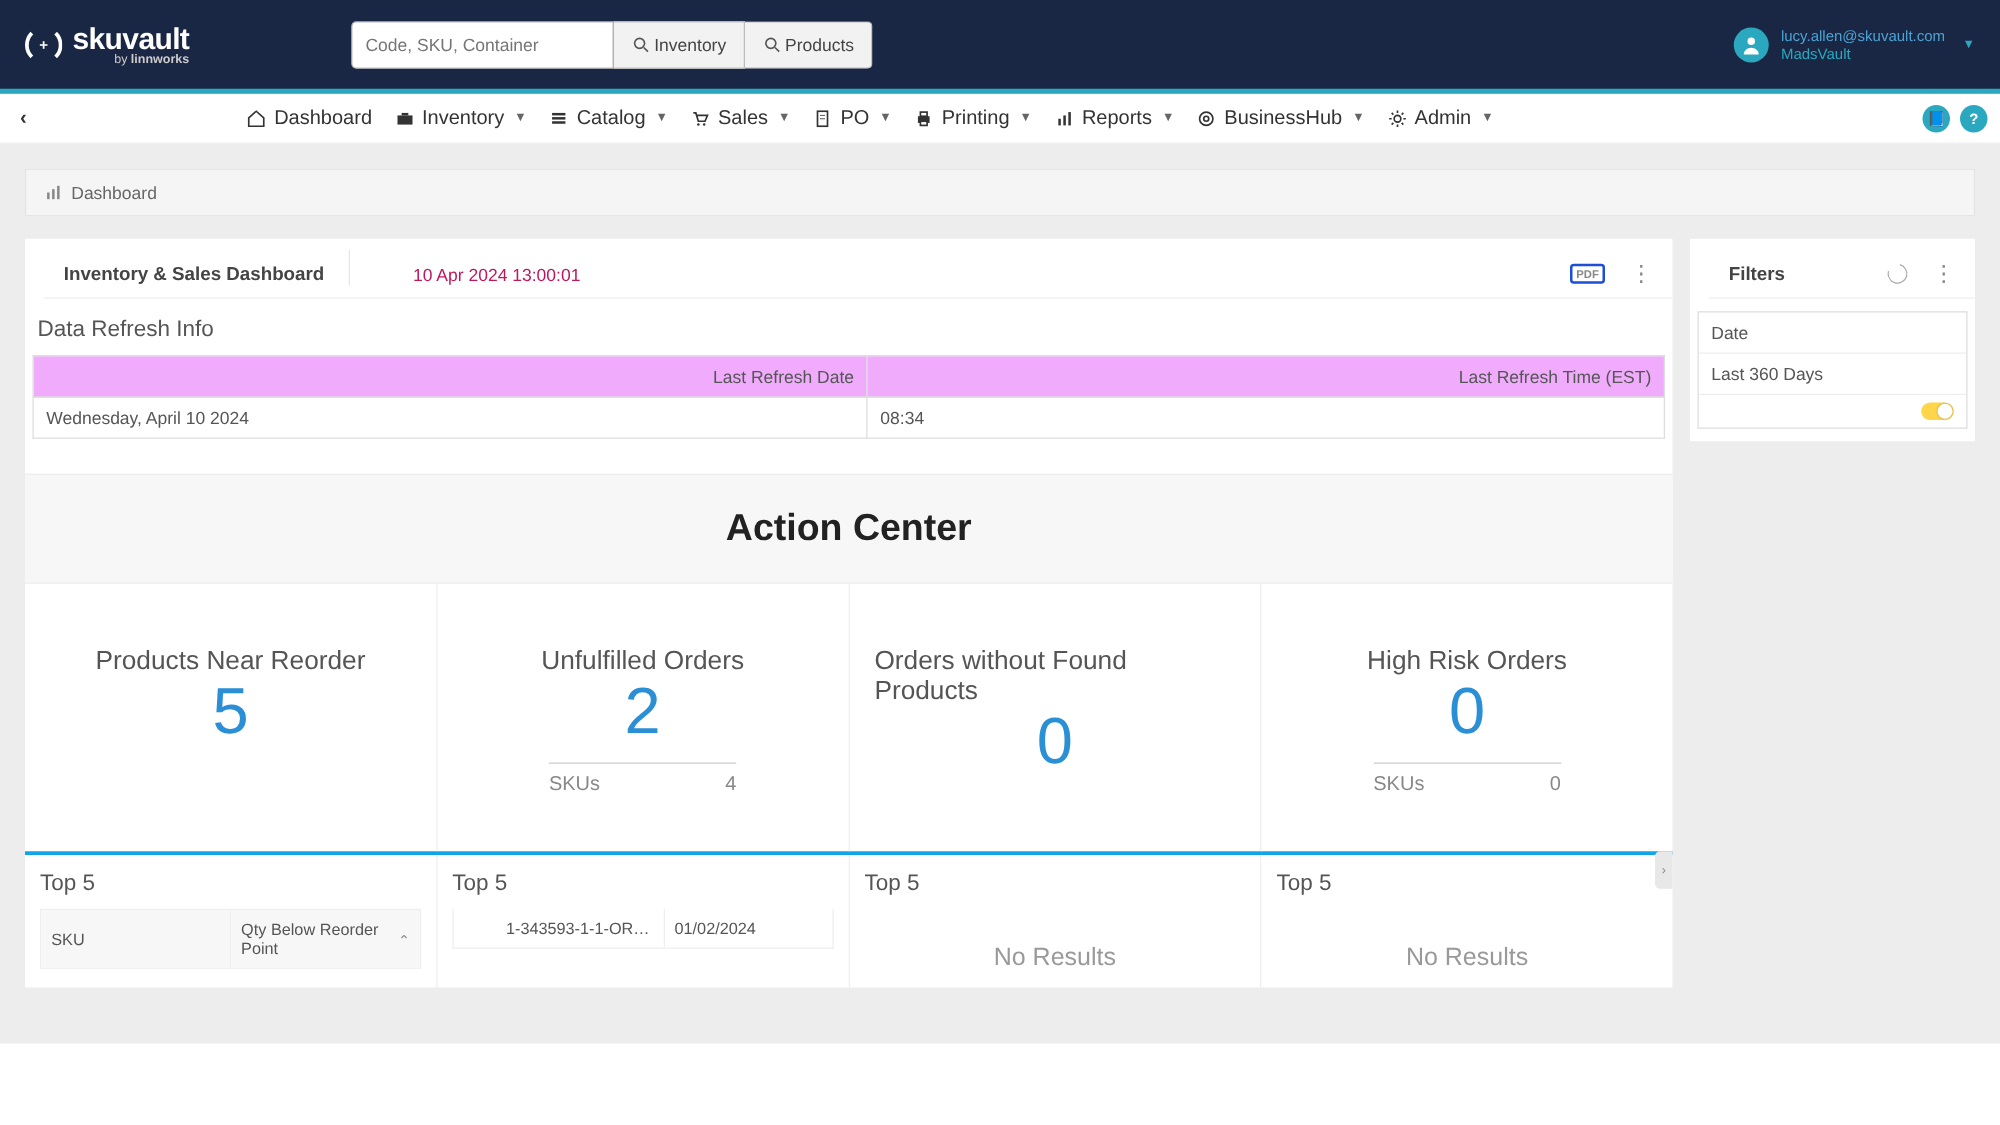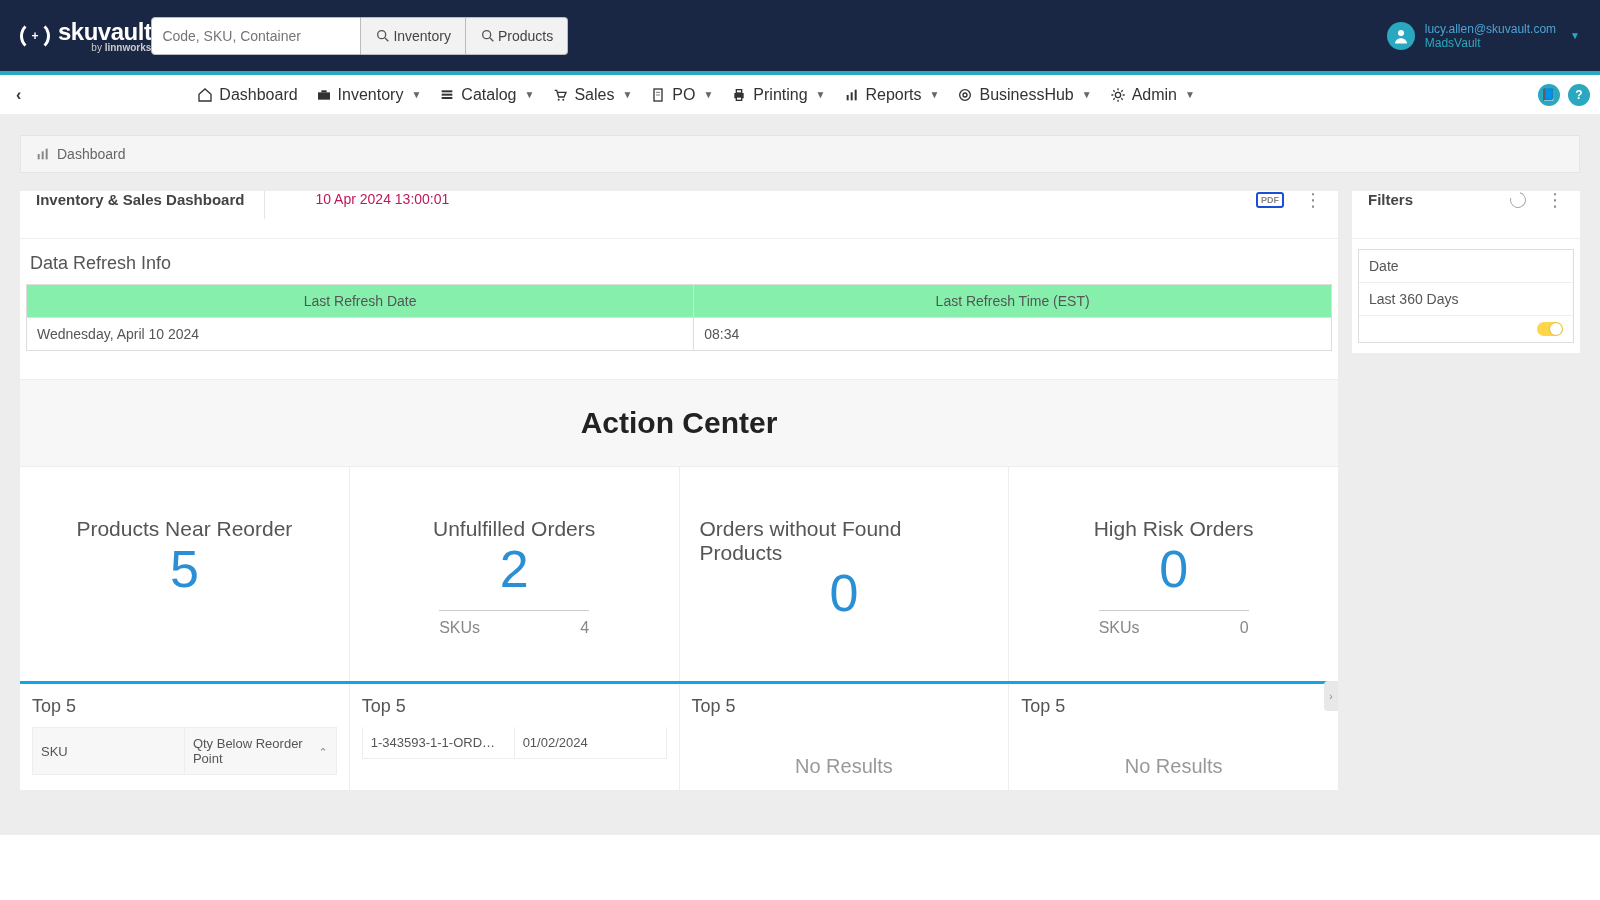--- a/index.html
+++ b/index.html
@@ -5,21 +5,21 @@
 * { box-sizing: border-box; margin: 0; padding: 0; }
 body { font-family: "Segoe UI", Arial, sans-serif; background: #fff; color: #333; font-size: 14px; }
 .topbar { background: #1a2744; height: 75px; display: flex; align-items: center; padding: 0 20px; border-bottom: 4px solid #2aa8bf; }
 .logo { display: flex; align-items: center; color: #fff; }
 .logo-icon { width: 30px; height: 30px; border: 3px solid #fff; border-radius: 50%; border-top-color: transparent; border-bottom-color: transparent; display: flex; align-items: center; justify-content: center; margin-right: 8px; position: relative;}
 .logo-icon::after { content:"+"; color:#fff; font-weight:bold; font-size:12px; }
 .logo-text { display: flex; flex-direction: column; }
 .logo-main { font-size: 24px; font-weight: 700; letter-spacing: -0.5px; }
 .logo-sub { font-size: 10px; color: #ccc; text-align: right; margin-top: -4px; }
 .logo-sub b { font-weight: 700; }
-.search-group { display: flex; }
+.search-group { display: flex; margin-left: 130px; }
 .search-input { width: 210px; height: 38px; border: 1px solid #bbb; border-radius: 4px 0 0 4px; padding: 0 10px; font-size: 14px; color:#555;}
 .search-btn { height: 38px; padding: 0 14px; background: #f2f2f2; border: 1px solid #bbb; border-left: none; color: #444; font-size: 14px; display:flex; align-items:center; gap:2px;}
 .search-btn:last-child { border-radius: 0 4px 4px 0; }
 .spacer { flex: 1; }
 .user { display: flex; align-items: center; gap: 10px; }
 .avatar { width: 28px; height: 28px; border-radius: 50%; background: #2aa8bf; display: flex; align-items: center; justify-content: center; color: #fff; }
 .avatar svg { width:18px; height:18px; fill:#fff; }
 .user-info { display: flex; flex-direction: column; font-size: 12px; }
 .user-email { color: #4aa3d4; }
 .user-acct { color: #2aa8bf; }
@@ -30,54 +30,54 @@
 .nav-item { display: flex; align-items: center; gap: 6px; color: #333; font-size: 16px; cursor: pointer; }
 .nav-item .caret { font-size: 10px; color: #666; margin-left: 2px; }
 .nav-icons-right { margin-left: auto; display: flex; gap: 8px; align-items: center; }
 .circ { width: 22px; height: 22px; border-radius: 50%; background: #2aa8bf; color: #fff; display: flex; align-items: center; justify-content: center; font-size: 12px; font-weight: bold; }
 .content { background: #ededed; padding: 20px; min-height: 720px; }
 .bc { background: #f5f5f5; border:1px solid #e5e5e5; padding: 10px 14px; color: #666; display:flex; align-items:center; gap:6px; }
 .main-row { display: flex; gap: 14px; margin-top: 18px; align-items:flex-start;}
 .panel { background: #fff; }
 .panel-main { flex: 1; }
 .panel-filters { width: 228px; }
-.panel-header { height: 48px; display: flex; align-items: flex-start; padding: 0 16px; border-bottom: 1px solid #eee; }
+.panel-header { height: 48px; display: flex; align-items: flex-end; padding: 10px 16px; border-bottom: 1px solid #eee; margin-left: 15px; }
 .panel-title { font-weight: 700; color: #444; font-size:15px;}
 .panel-sep { border-left:1px solid #e5e5e5; height:28px; margin: 0 20px 0 20px;}
 .panel-time { color: #be185d; font-size: 14px; margin-left:30px;}
 .panel-actions { margin-left: auto; display: flex; align-items: center; gap: 20px; color: #888; }
 .pdf-badge { border:2px solid #1d4ed8; border-radius:3px; font-size:9px; padding:1px 3px; font-weight:bold;}
 .dots-v { font-size:18px; line-height:1; cursor:pointer;}
 .filter-body { padding: 10px 6px; }
 .filter-box { border:1px solid #ddd; }
 .filter-row { padding: 8px 10px; color:#555; font-size:14px;}
 .filter-row.top { border-bottom:1px solid #eee; }
 .filter-toggle-row { border-top:1px solid #eee; padding: 6px 10px; display:flex; justify-content:flex-end; }
 .toggle { width: 26px; height: 14px; background: #ffd54a; border-radius: 8px; position: relative; }
 .toggle::after { content:""; position:absolute; right:1px; top:1px; width:12px; height:12px; background:#fff; border-radius:50%; box-shadow:0 0 2px rgba(0,0,0,0.3);}
 .refresh-section { padding: 8px 6px 28px 6px; }
 .refresh-title { font-size: 18px; color: #555; padding: 6px 4px 10px 4px; }
 .refresh-table { width: 100%; border:1px solid #ddd; border-collapse: collapse; }
-.refresh-table th { text-align:center; font-weight:400; color:#555; background:#86efac; padding:8px 10px; border:1px solid #ddd; font-size:14px;}
+.refresh-table th { text-align:right; font-weight:400; color:#555; background:#f0abfc; padding:8px 10px; border:1px solid #ddd; font-size:14px;}
 .refresh-table td { padding:8px 10px; border:1px solid #ddd; color:#555; font-size:14px;}
 .action-header { background:#f7f7f7; text-align:center; padding: 26px 0; font-size: 30px; font-weight: 800; color:#222; border-top:1px solid #eee; border-bottom:1px solid #eee;}
 .cards { display:flex; }
 .card { flex:1; border-right:1px solid #eee; padding: 50px 20px 44px 20px; display:flex; flex-direction:column; align-items:center;}
 .card:last-child { border-right:none; }
 .card-title { font-size: 21px; color:#555; }
 .card-num { font-size: 52px; color:#2a8fd4; font-weight:300; line-height:1.1; margin-top:0px;}
 .card-sub { display:flex; justify-content:space-between; width:150px; border-top:1px solid #ccc; margin-top:12px; padding-top:8px; color:#888; font-size:16px;}
 .tops { display:flex; border-top:3px solid #0ea5e9;}
 .top-col { flex:1; border-right:1px solid #eee; padding:12px;}
 .top-col:last-child { border-right:none; }
 .top-title { font-size:18px; color:#555; margin-bottom:10px;}
 .mini-table { display:flex; border:1px solid #eee;}
 .mini-th { flex:1; background:#f7f7f7; padding:8px; color:#555; font-size:13px; border-right:1px solid #eee; display:flex; align-items:center; justify-content:space-between;}
 .mini-th:last-child { border-right:none;}
-.mini-row { display:flex; border:1px solid #eee; border-top:none;}
+.mini-row { display:flex; border:1px solid #eee; border-top:none;padding-left:34px;}
 .mini-td { flex:1; padding:8px; color:#555; font-size:13px; border-right:1px solid #eee; white-space:nowrap; overflow:hidden; text-overflow:ellipsis;}
 .mini-td:last-child { border-right:none;}
 .no-results { text-align:center; color:#999; font-size:20px; padding: 28px 0 0 0;}
 .sort-up::after { content:"⌃"; font-size:11px; color:#888; }
 .sort-down::after { content:"⌄"; font-size:11px; color:#888; }
 .ic { width:16px; height:16px; display:inline-block; }
 .reset-ic { width:16px; height:16px; border:1.5px solid #aaa; border-radius:50%; border-top-color:transparent; transform:rotate(-30deg); display:inline-block;}
 .side-tab { position:absolute; right:0; top: 490px; width:14px; height:30px; background:#e8e8e8; border-radius:4px 0 0 4px; font-size:10px; color:#888; display:flex; align-items:center; justify-content:center;}
 </style>
 </head>

